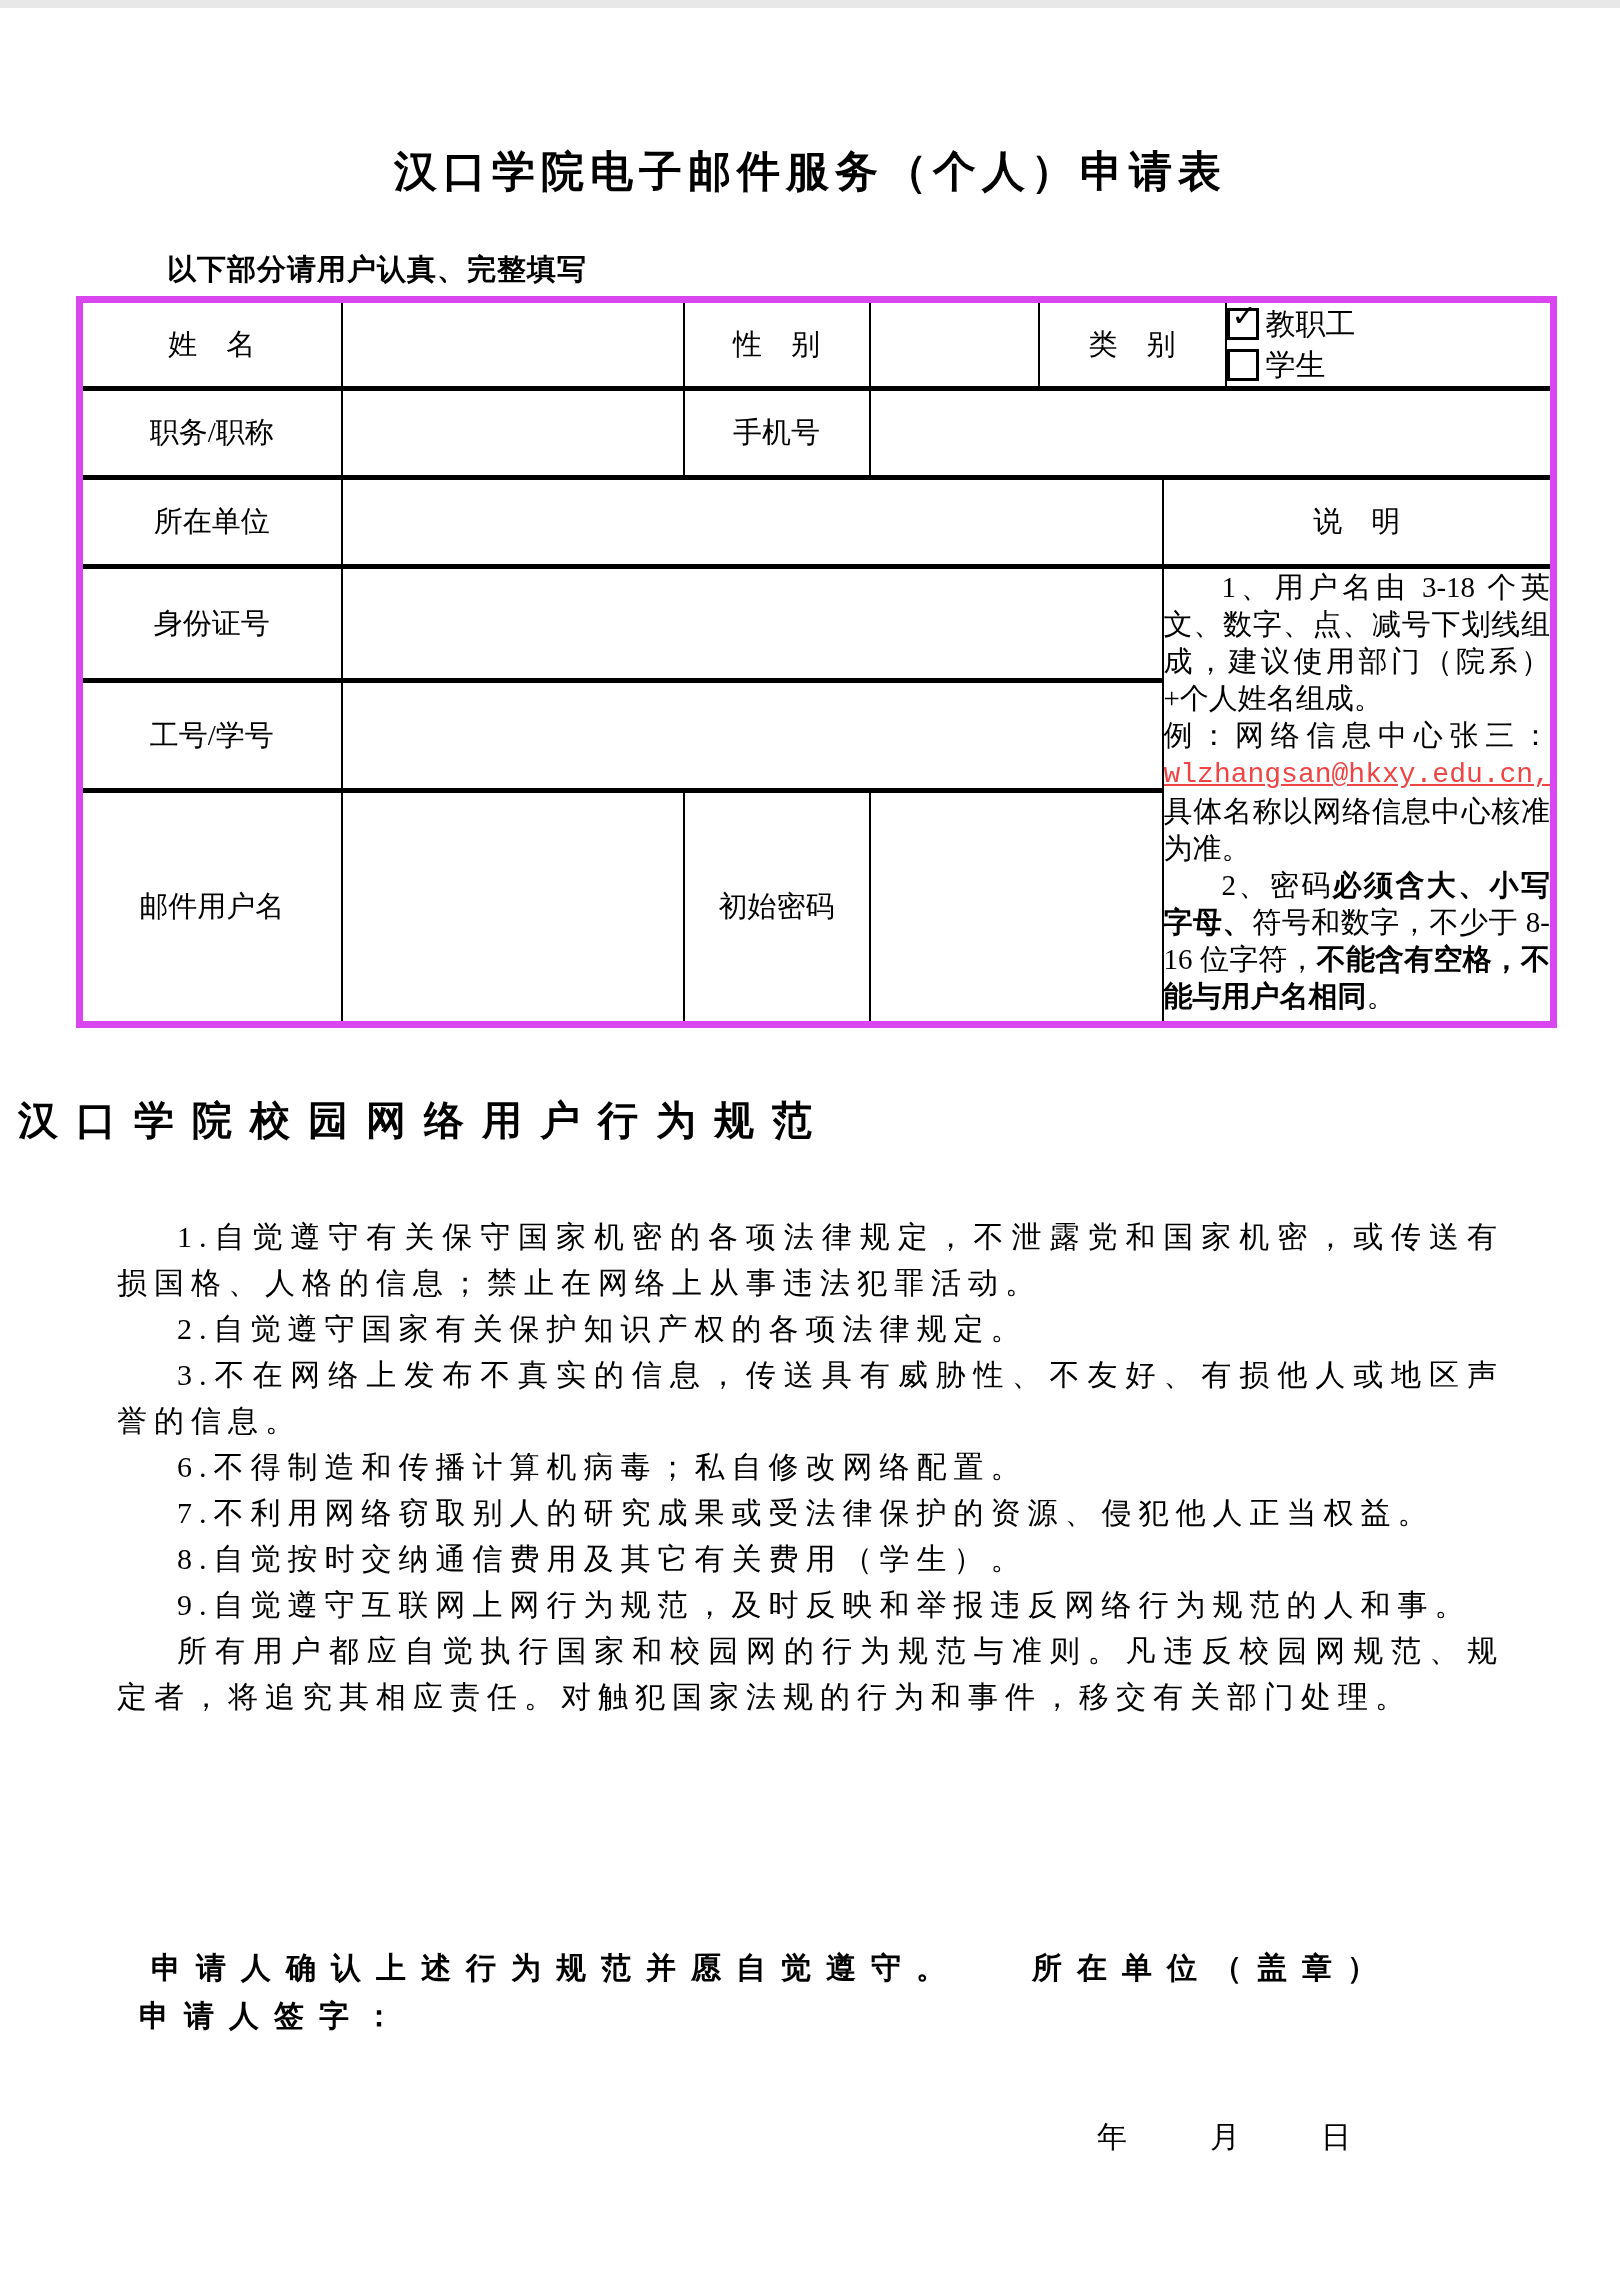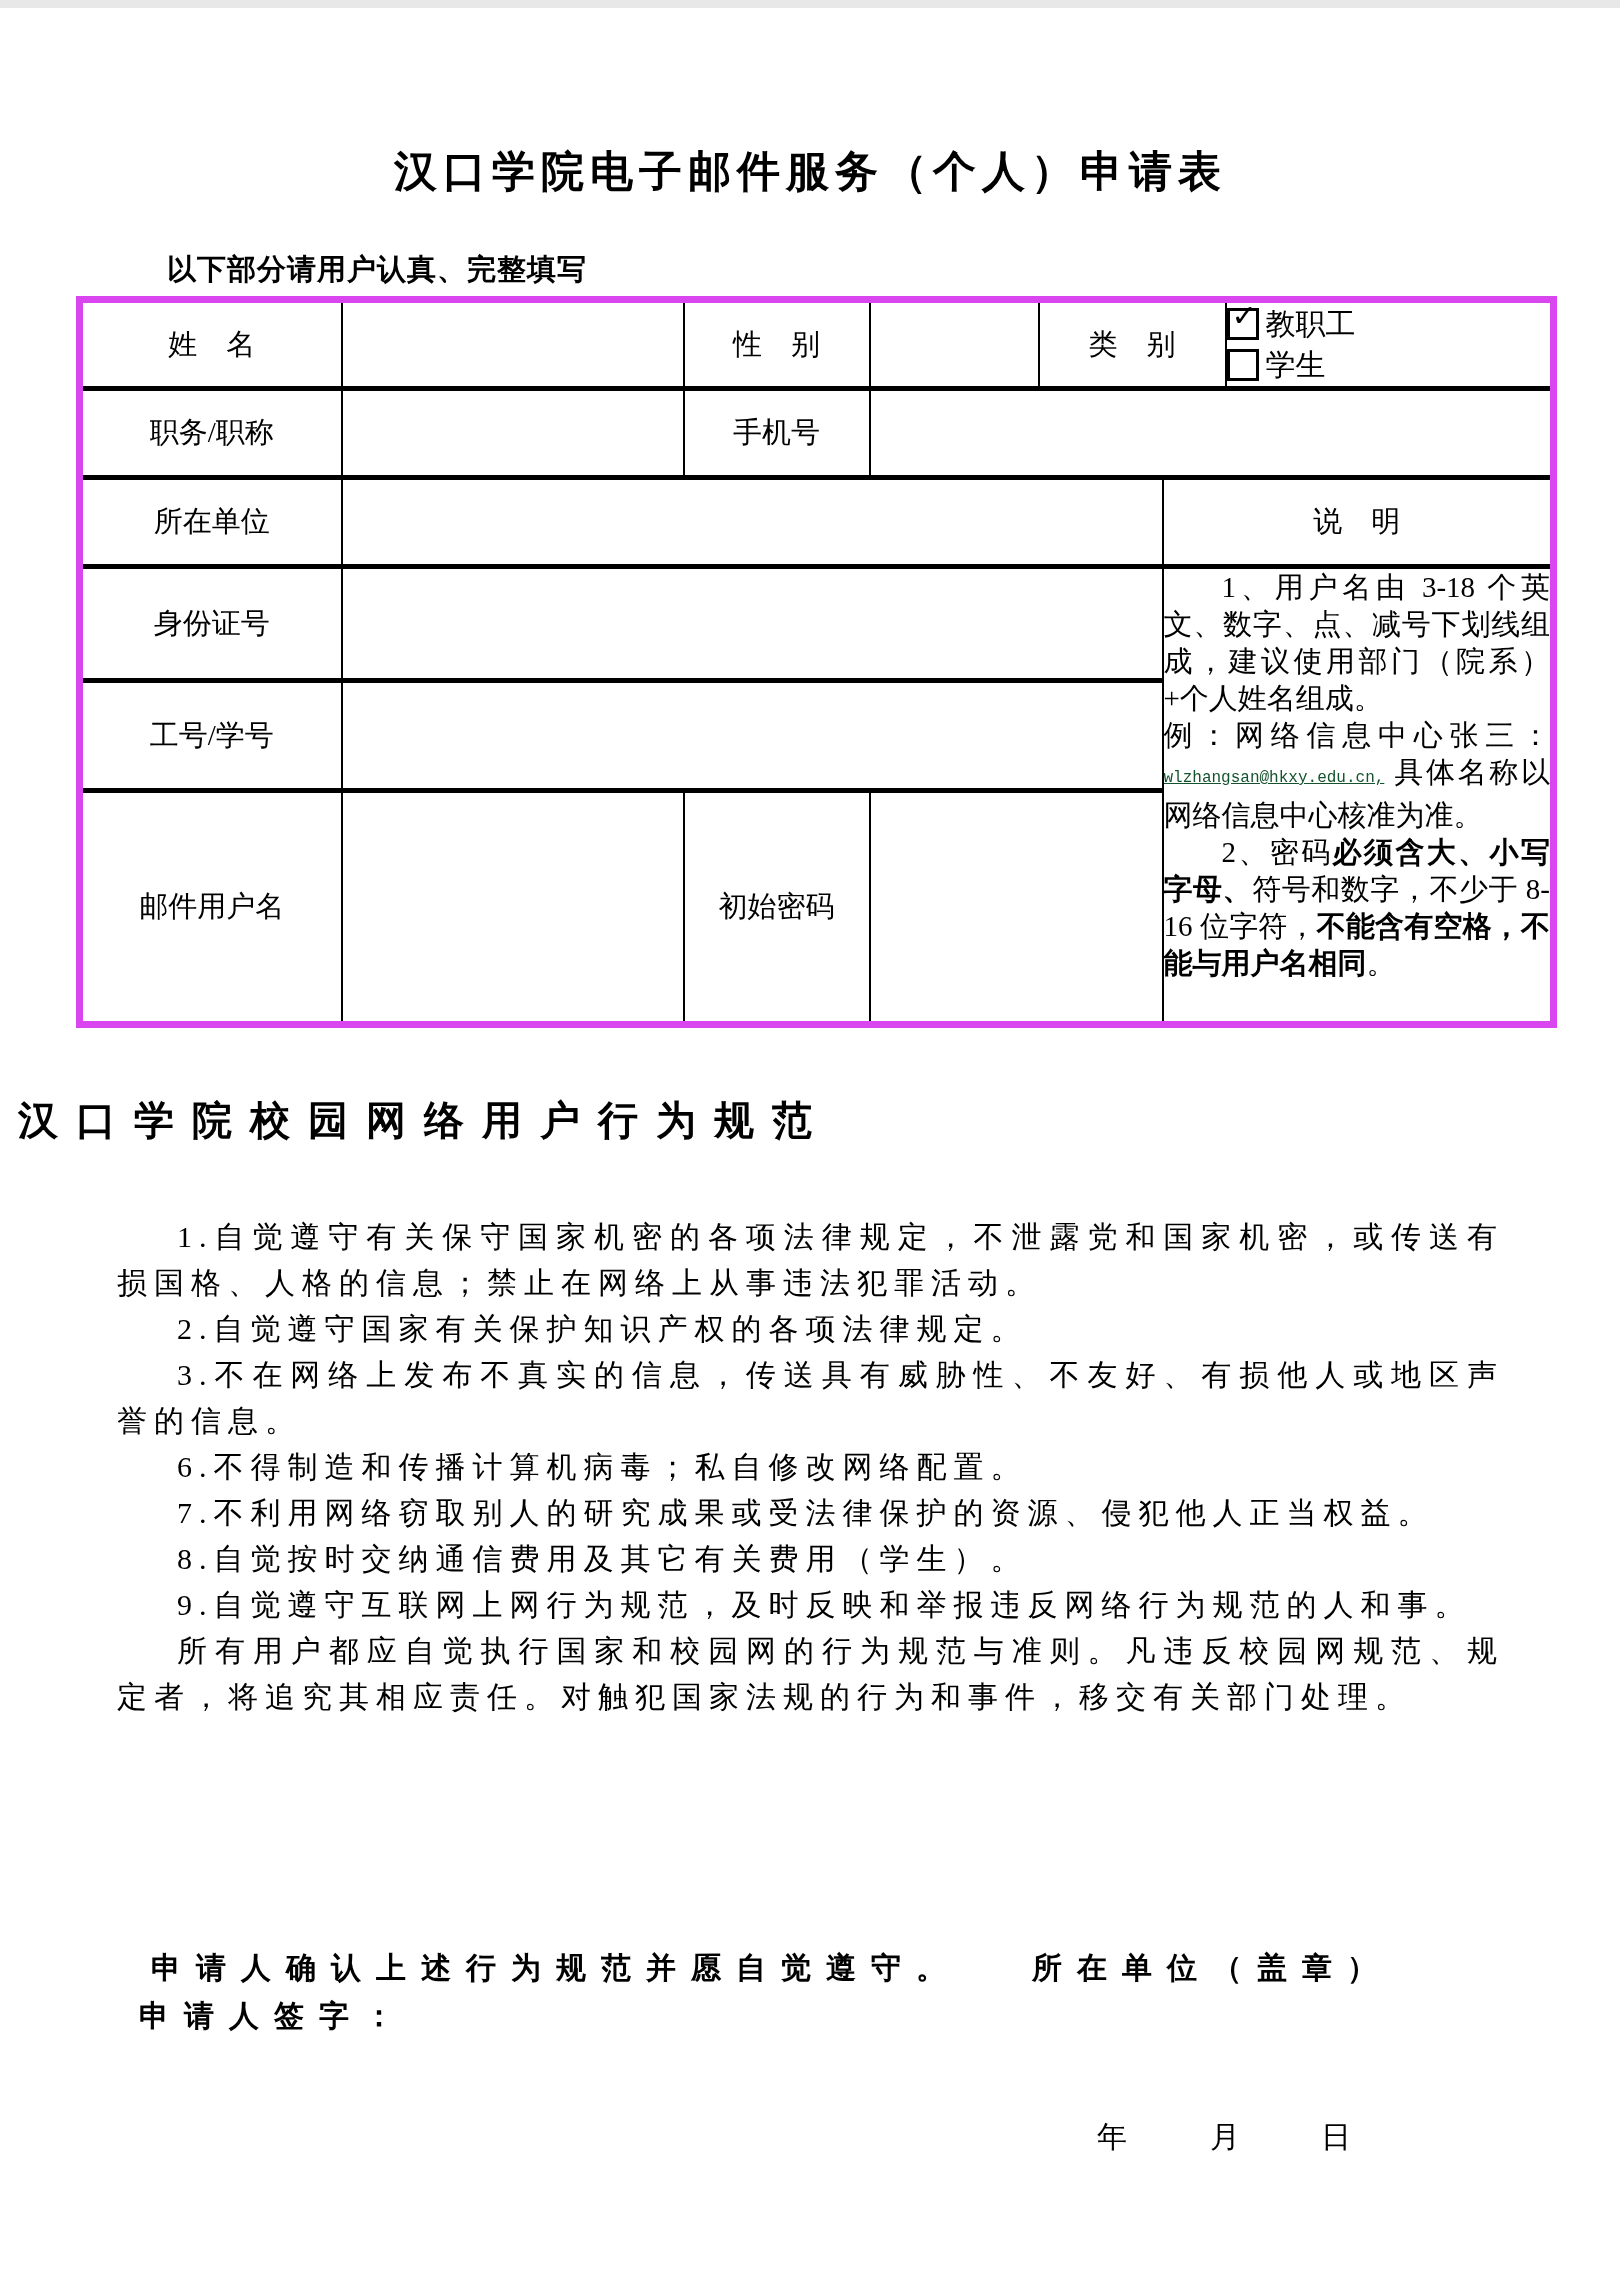--- a/index.html
+++ b/index.html
@@ -59,23 +59,23 @@
   
   .notes-cell{
     vertical-align:top;
     padding:5px 9px 4px 9px;
     font-size:26px;line-height:37px;
     text-align:justify;text-justify:inter-character;
   }
   .note-p{margin:0;}
   .note-ind{text-indent:2em;}
   .email-link{
-    color:#14532d;
+    color:#ef4444;
     font-family:"Liberation Mono","DejaVu Sans Mono",monospace;
-    font-size:16px;
+    font-size:28px;
     white-space:nowrap;
   }
   
   .rules-title{
     position:absolute;top:1085px;left:0;width:100%;
     text-align:left;
     font-family:"Liberation Sans","DejaVu Sans",sans-serif;
     font-weight:bold;font-size:40px;letter-spacing:18px;
     text-indent:18px;
     white-space:nowrap;

